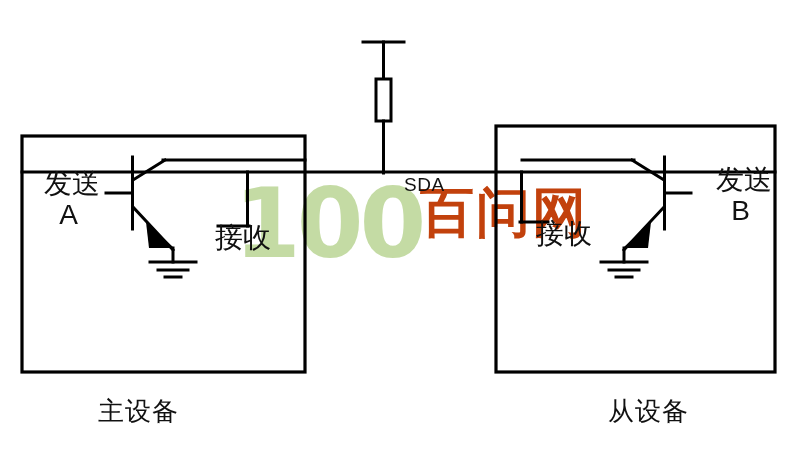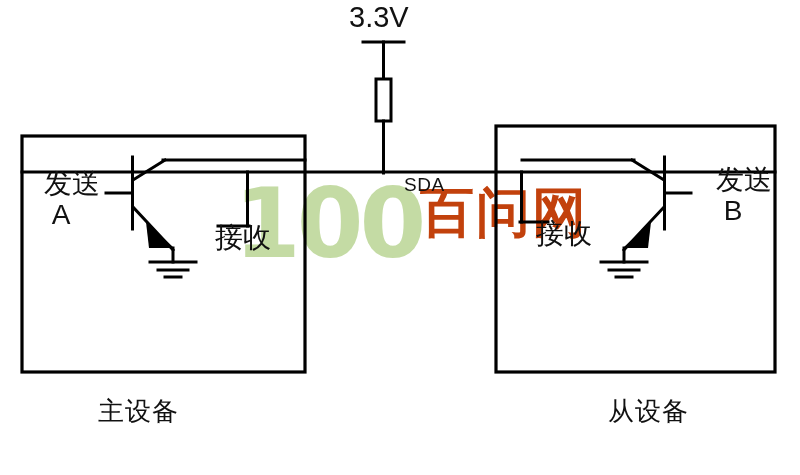--- a/index.html
+++ b/index.html
@@ -56,21 +56,21 @@
   .lbl-supply {
     font-size: 29px;
     letter-spacing: 0px;
   }
   .lbl-sda {
     font-size: 19px;
     letter-spacing: 0.5px;
   }
   .lbl-vert {
     font-size: 28px;
-    text-align: center;
+    text-align: right;
     line-height: 1.12;
   }
   .lbl-device {
     font-size: 26px;
     letter-spacing: 1px;
   }
   
   #watermark {
     position: absolute;
     left: 16px;
@@ -170,21 +170,20 @@
 
     <line class="wire" x1="601" y1="262" x2="647" y2="262"></line>
     <line class="wire" x1="609" y1="270" x2="639" y2="270"></line>
     <line class="wire" x1="616" y1="277" x2="632" y2="277"></line>
 
     <line class="wire" x1="521.5" y1="172" x2="521.5" y2="222"></line>
     <line class="wire" x1="520" y1="222" x2="548" y2="222"></line>
 
   </svg>
 
-  <div class="lbl lbl-supply" style="left:349px; top:3px;">3.3V</div>
 
   <div class="lbl lbl-sda" style="left:404px; top:175px;">SDA</div>
 
   <div class="lbl lbl-vert" style="left:44px; top:168px; width:34px;">发送
 A</div>
 
   <div class="lbl lbl-vert" style="left:215px; top:222px; width:34px;">接收</div>
 
   <div class="lbl lbl-vert" style="left:536px; top:218px; width:34px;">接收</div>
 

